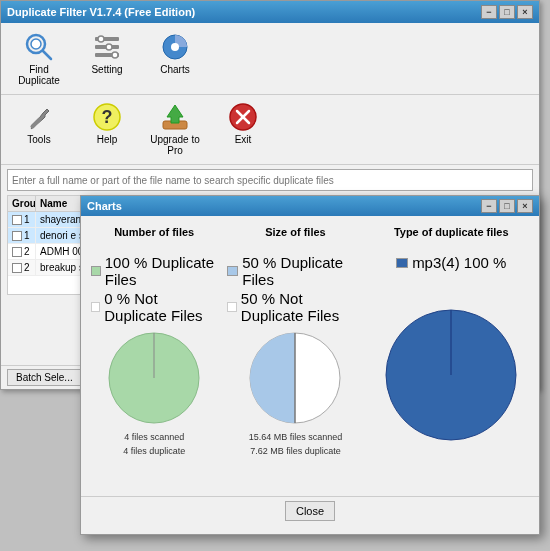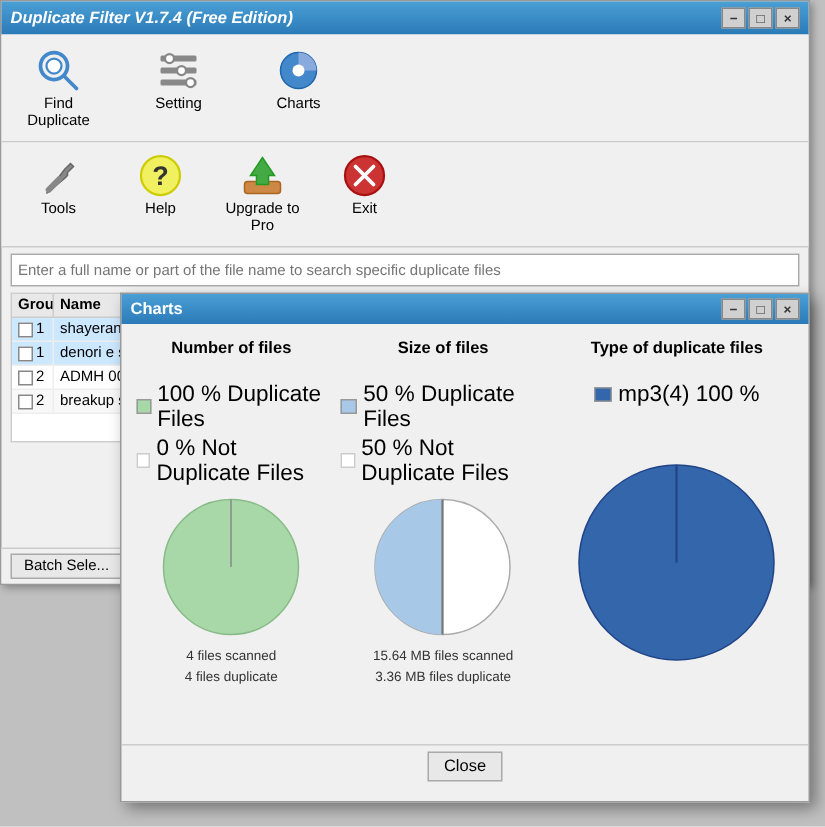--- a/index.html
+++ b/index.html
@@ -26,21 +26,20 @@
 
     .title-bar {
       background: linear-gradient(to bottom, #4a9fd4, #2b7ab8);
       color: white;
       height: 22px;
       display: flex;
       align-items: center;
       padding: 0 6px;
       font-size: 11px;
       font-weight: bold;
-      font-style: italic;
     }
     .title-bar-text {
       flex: 1;
     }
     .title-bar-buttons {
       display: flex;
       gap: 2px;
     }
     .title-btn {
       width: 16px;
@@ -55,21 +54,21 @@
       color: #333;
     }
 
     
     .toolbar {
       display: flex;
       align-items: flex-start;
       padding: 4px 6px;
       background: #f0f0f0;
       border-bottom: 1px solid #ccc;
-      gap: 16px;
+      gap: 4px;
     }
     .toolbar-btn {
       display: flex;
       flex-direction: column;
       align-items: center;
       width: 64px;
       padding: 3px 2px;
       cursor: pointer;
       border: 1px solid transparent;
       background: transparent;
@@ -475,21 +474,21 @@
         </div>
       </div>
       <svg class="pie" width="100" height="100" viewBox="0 0 100 100">
 
         <circle cx="50" cy="50" r="45" fill="white" stroke="#aaaaaa" stroke-width="1"></circle>
 
         <path d="M50,50 L50,5 A45,45 0 0,0 50,95 Z" fill="#a8c8e8"></path>
         <line x1="50" y1="5" x2="50" y2="95" stroke="#777" stroke-width="1.5"></line>
       </svg>
       <div class="chart-label">15.64 MB files scanned</div>
-      <div class="chart-label">3.36 MB files duplicate</div>
+      <div class="chart-label">7.62 MB files duplicate</div>
     </div>
 
     <div class="chart-section" style="width:160px">
       <div class="chart-title">Type of duplicate files</div>
       <div class="chart-legend">
         <div class="legend-item">
           <div class="legend-color" style="background:#3366aa"></div>
           <span>mp3(4)  100 %</span>
         </div>
       </div>

